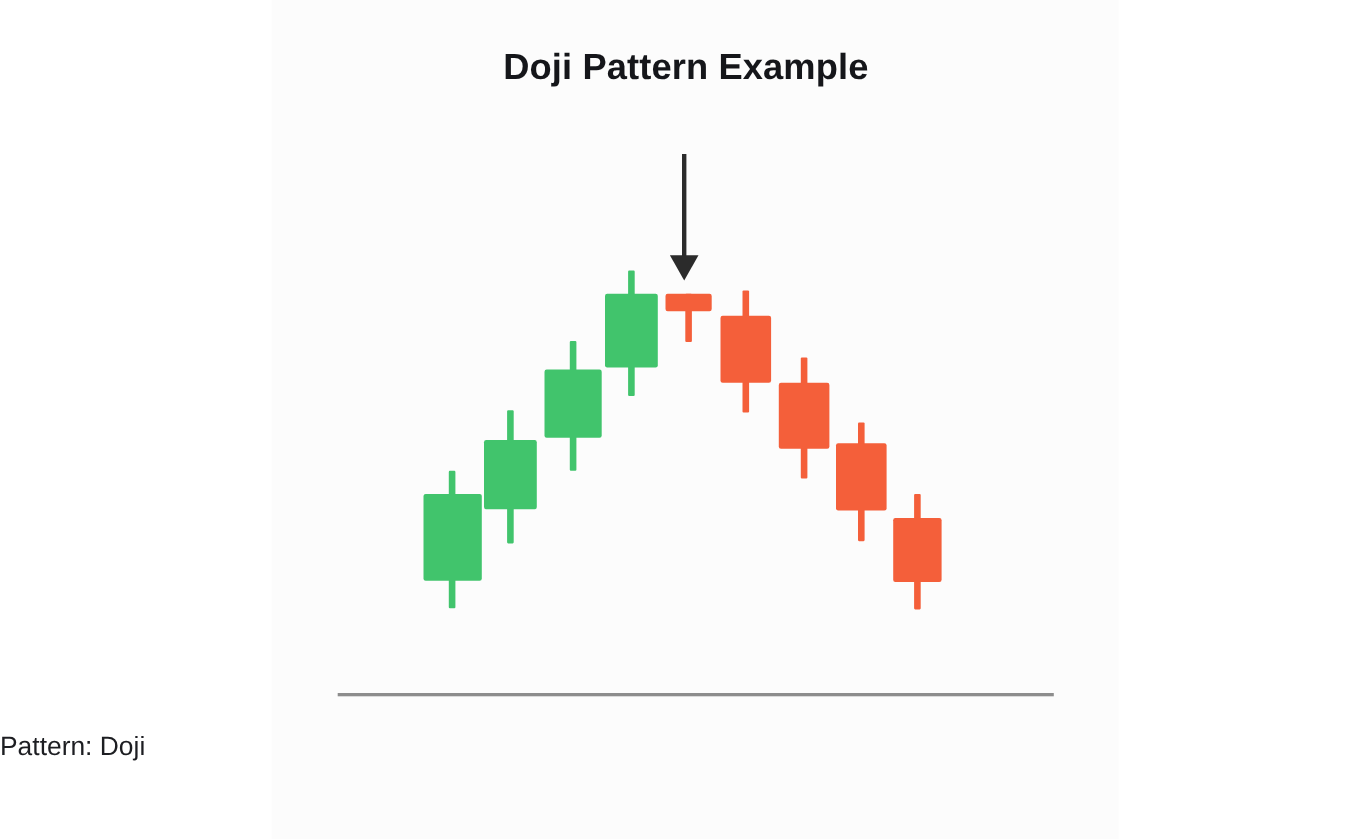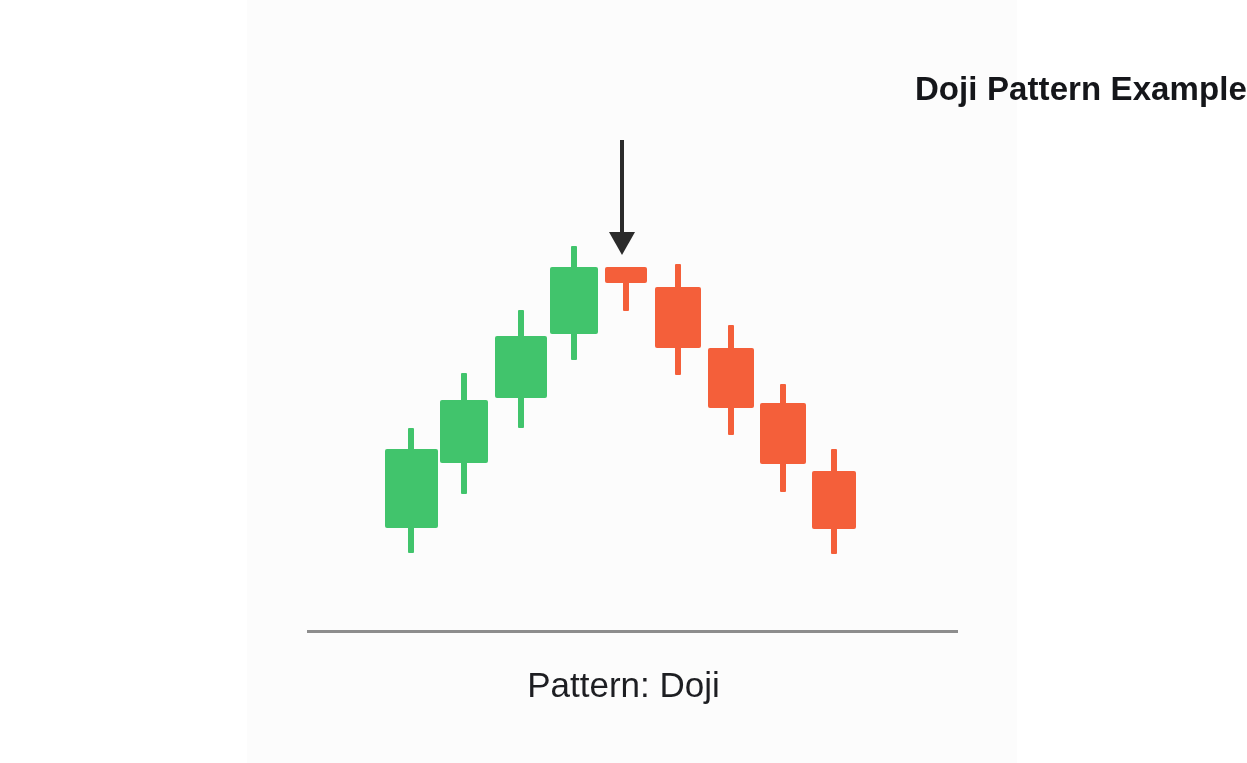--- a/index.html
+++ b/index.html
@@ -23,27 +23,26 @@
     top: 0px;
     width: 770px;
     height: 763px;
     background: #fcfcfc;
   }
   #chart-title {
     position: absolute;
     left: 0;
     top: 42px;
     width: 1247px;
-    text-align: right;
+    text-align: center;
     font-size: 33px;
     font-weight: bold;
     color: #15161a;
     letter-spacing: 0.1px;
     white-space: nowrap;
-    margin-top: 28px;
   }
   #plot {
     position: absolute;
     left: 0;
     top: 0;
     width: 1247px;
     height: 763px;
   }
   .candle {
     position: absolute;
@@ -73,22 +72,22 @@
     top: 630px;
     width: 651px;
     height: 3px;
     background: #8d8d8d;
   }
   #pattern-caption {
     position: absolute;
     left: 0;
     top: 665px;
     width: 1247px;
-    text-align: center;
-    font-size: 35px;
+    text-align: left;
+    font-size: 24px;
     font-weight: normal;
     color: #1d1e22;
     white-space: nowrap;
   }
 </style>
 </head>
 <body>
 
 <div id="stage">
 

